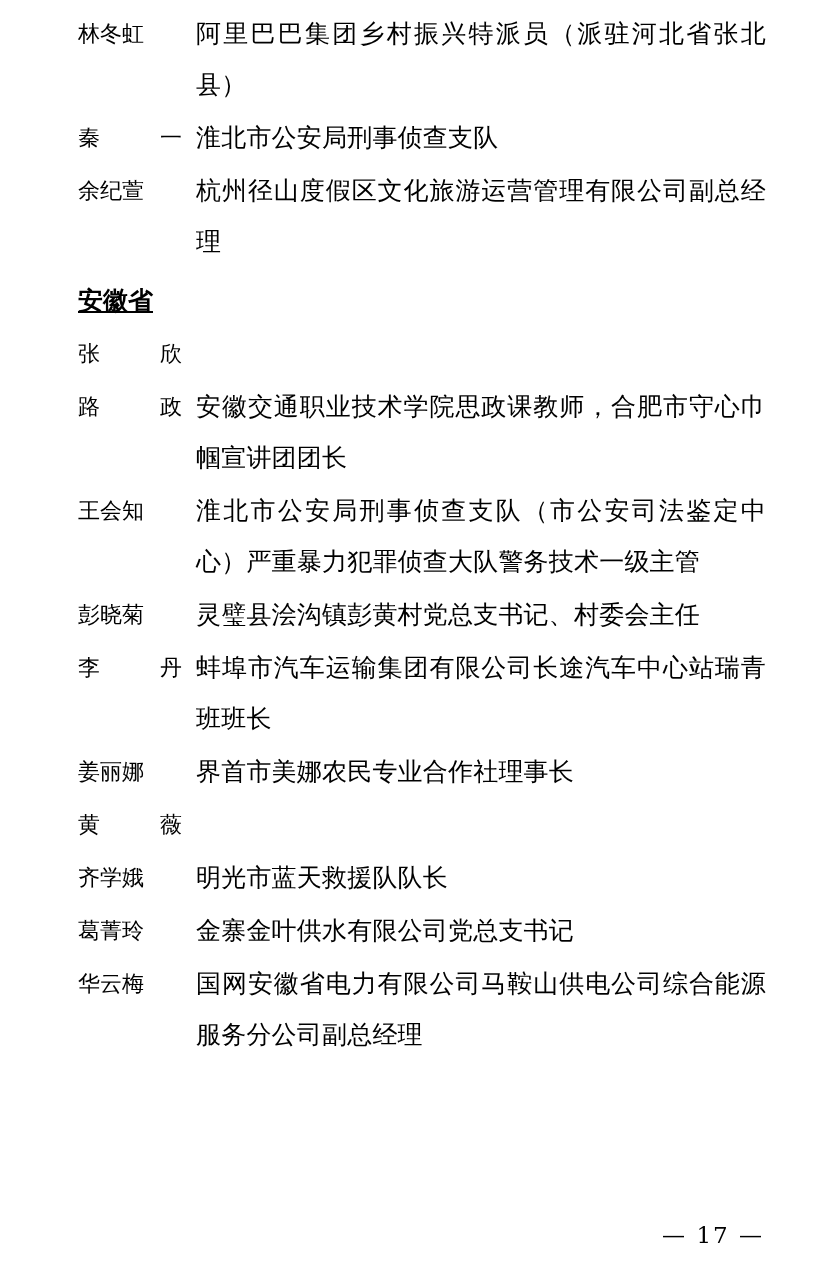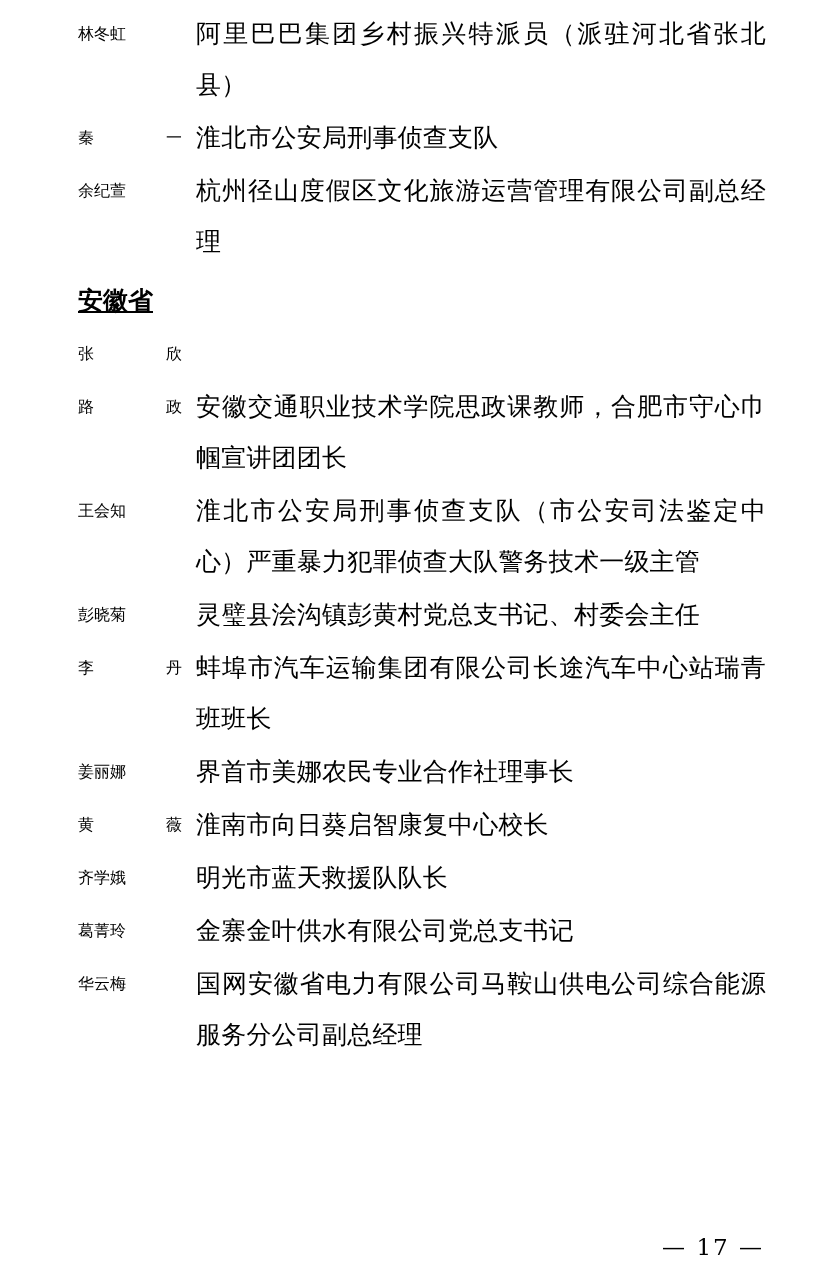--- a/index.html
+++ b/index.html
@@ -23,21 +23,21 @@
     position: relative;
   }
   .entry {
     display: flex;
     align-items: flex-start;
     margin-bottom: 2px;
   }
   .entry .name {
     flex: 0 0 auto;
     width: 118px;
-    font-size: 16px;
+    font-size: 22px;
     line-height: 51px;
     letter-spacing: 0px;
     white-space: nowrap;
   }
   .entry .name.sp2 {
     display: flex;
     justify-content: space-between;
     width: 104px;
     padding-right: 14px;
   }
@@ -53,21 +53,21 @@
     font-size: 25px;
     line-height: 51px;
     font-weight: bold;
     margin: 8px 0 2px 0;
     padding-left: 0px;
     text-decoration: underline;
   }
   .footer {
     position: absolute;
     right: 64px;
-    bottom: 20px;
+    bottom: 32px;
     font-size: 23px;
     letter-spacing: 2px;
   }
 </style>
 </head>
 <body>
 
 <div class="page">
   <div id="content">
       <div class="entry">
@@ -116,21 +116,20 @@
       </div>
       <div class="entry">
         <div class="name">姜丽娜</div>
         <div class="desc">界首市美娜农民专业合作社理事长</div>
       </div>
       <div class="entry">
         <div class="name sp2">
           <span>黄</span>
           <span>薇</span>
         </div>
-        <div class="desc">淮南市向日葵启智康复中心校长</div>
       </div>
       <div class="entry">
         <div class="name">齐学娥</div>
         <div class="desc">明光市蓝天救援队队长</div>
       </div>
       <div class="entry">
         <div class="name">葛菁玲</div>
         <div class="desc">金寨金叶供水有限公司党总支书记</div>
       </div>
       <div class="entry">

